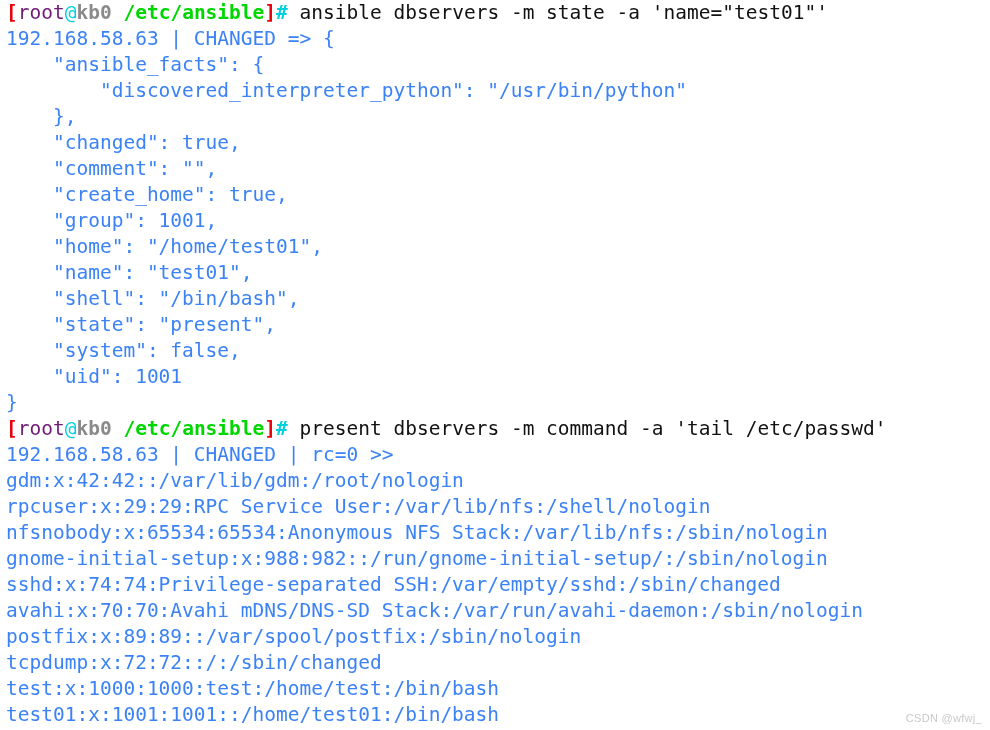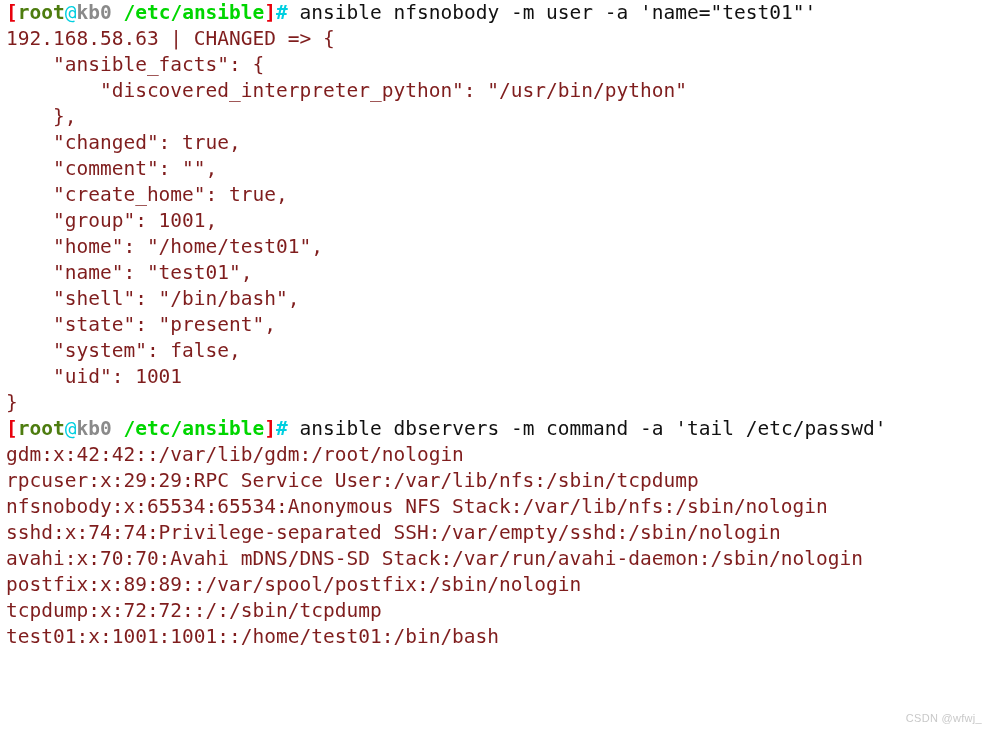--- a/index.html
+++ b/index.html
@@ -23,72 +23,75 @@
   }
   .line {
     font-size: 19.5px;
     line-height: 26px;
     height: 26px;
     white-space: pre;
     letter-spacing: 0px;
     padding-left: 6px;
     color: #c2ba00;
   }
-  .out      { color: #7f1d1d; }
+  .out      { color: #3b82f6; }
   .cmd      { color: #111111; }
   .p-br     { color: #e8000c; font-weight: bold; }
-  .p-user   { color: #4d7c0f; font-weight: bold; }
+  .p-user   { color: #701a75; font-weight: normal; }
   .p-at     { color: #00cfe0; }
   .p-host   { color: #8a8a8a; font-weight: bold; text-align: right; }
   .p-path   { color: #00d600; font-weight: bold; text-align: right; }
   .p-hash   { color: #00cfe0; font-weight: bold; }
   .watermark {
     position: absolute;
     right: 8px;
     bottom: 6px;
     font-family: "Liberation Sans", sans-serif;
     font-size: 11px;
     color: #c9c9c9;
     letter-spacing: 0.3px;
     white-space: pre;
   }
 </style>
 </head>
 <body>
 
 <div id="terminal">
 
-  <div class="line"><span class="p-br">[</span><span class="p-user">root</span><span class="p-at">@</span><span class="p-host">kb0</span><span class="p-path"> /etc/ansible</span><span class="p-br">]</span><span class="p-hash">#</span><span class="cmd"> ansible nfsnobody -m user -a 'name="test01"'</span></div>
+  <div class="line"><span class="p-br">[</span><span class="p-user">root</span><span class="p-at">@</span><span class="p-host">kb0</span><span class="p-path"> /etc/ansible</span><span class="p-br">]</span><span class="p-hash">#</span><span class="cmd"> ansible dbservers -m state -a 'name="test01"'</span></div>
 
   <div>
     <div class="line out">192.168.58.63 | CHANGED =&gt; {</div>
     <div class="line out">    "ansible_facts": {</div>
     <div class="line out">        "discovered_interpreter_python": "/usr/bin/python"</div>
     <div class="line out">    },</div>
     <div class="line out">    "changed": true,</div>
     <div class="line out">    "comment": "",</div>
     <div class="line out">    "create_home": true,</div>
     <div class="line out">    "group": 1001,</div>
     <div class="line out">    "home": "/home/test01",</div>
     <div class="line out">    "name": "test01",</div>
     <div class="line out">    "shell": "/bin/bash",</div>
     <div class="line out">    "state": "present",</div>
     <div class="line out">    "system": false,</div>
     <div class="line out">    "uid": 1001</div>
     <div class="line out">}</div>
   </div>
 
-  <div class="line"><span class="p-br">[</span><span class="p-user">root</span><span class="p-at">@</span><span class="p-host">kb0</span><span class="p-path"> /etc/ansible</span><span class="p-br">]</span><span class="p-hash">#</span><span class="cmd"> ansible dbservers -m command -a 'tail /etc/passwd'</span></div>
+  <div class="line"><span class="p-br">[</span><span class="p-user">root</span><span class="p-at">@</span><span class="p-host">kb0</span><span class="p-path"> /etc/ansible</span><span class="p-br">]</span><span class="p-hash">#</span><span class="cmd"> present dbservers -m command -a 'tail /etc/passwd'</span></div>
 
   <div>
+    <div class="line out">192.168.58.63 | CHANGED | rc=0 &gt;&gt;</div>
     <div class="line out">gdm:x:42:42::/var/lib/gdm:/root/nologin</div>
-    <div class="line out">rpcuser:x:29:29:RPC Service User:/var/lib/nfs:/sbin/tcpdump</div>
+    <div class="line out">rpcuser:x:29:29:RPC Service User:/var/lib/nfs:/shell/nologin</div>
     <div class="line out">nfsnobody:x:65534:65534:Anonymous NFS Stack:/var/lib/nfs:/sbin/nologin</div>
-    <div class="line out">sshd:x:74:74:Privilege-separated SSH:/var/empty/sshd:/sbin/nologin</div>
+    <div class="line out">gnome-initial-setup:x:988:982::/run/gnome-initial-setup/:/sbin/nologin</div>
+    <div class="line out">sshd:x:74:74:Privilege-separated SSH:/var/empty/sshd:/sbin/changed</div>
     <div class="line out">avahi:x:70:70:Avahi mDNS/DNS-SD Stack:/var/run/avahi-daemon:/sbin/nologin</div>
     <div class="line out">postfix:x:89:89::/var/spool/postfix:/sbin/nologin</div>
-    <div class="line out">tcpdump:x:72:72::/:/sbin/tcpdump</div>
+    <div class="line out">tcpdump:x:72:72::/:/sbin/changed</div>
+    <div class="line out">test:x:1000:1000:test:/home/test:/bin/bash</div>
     <div class="line out">test01:x:1001:1001::/home/test01:/bin/bash</div>
   </div>
 
   <div class="watermark">CSDN @wfwj_</div>
 
 </div>
 
 </body></html>

